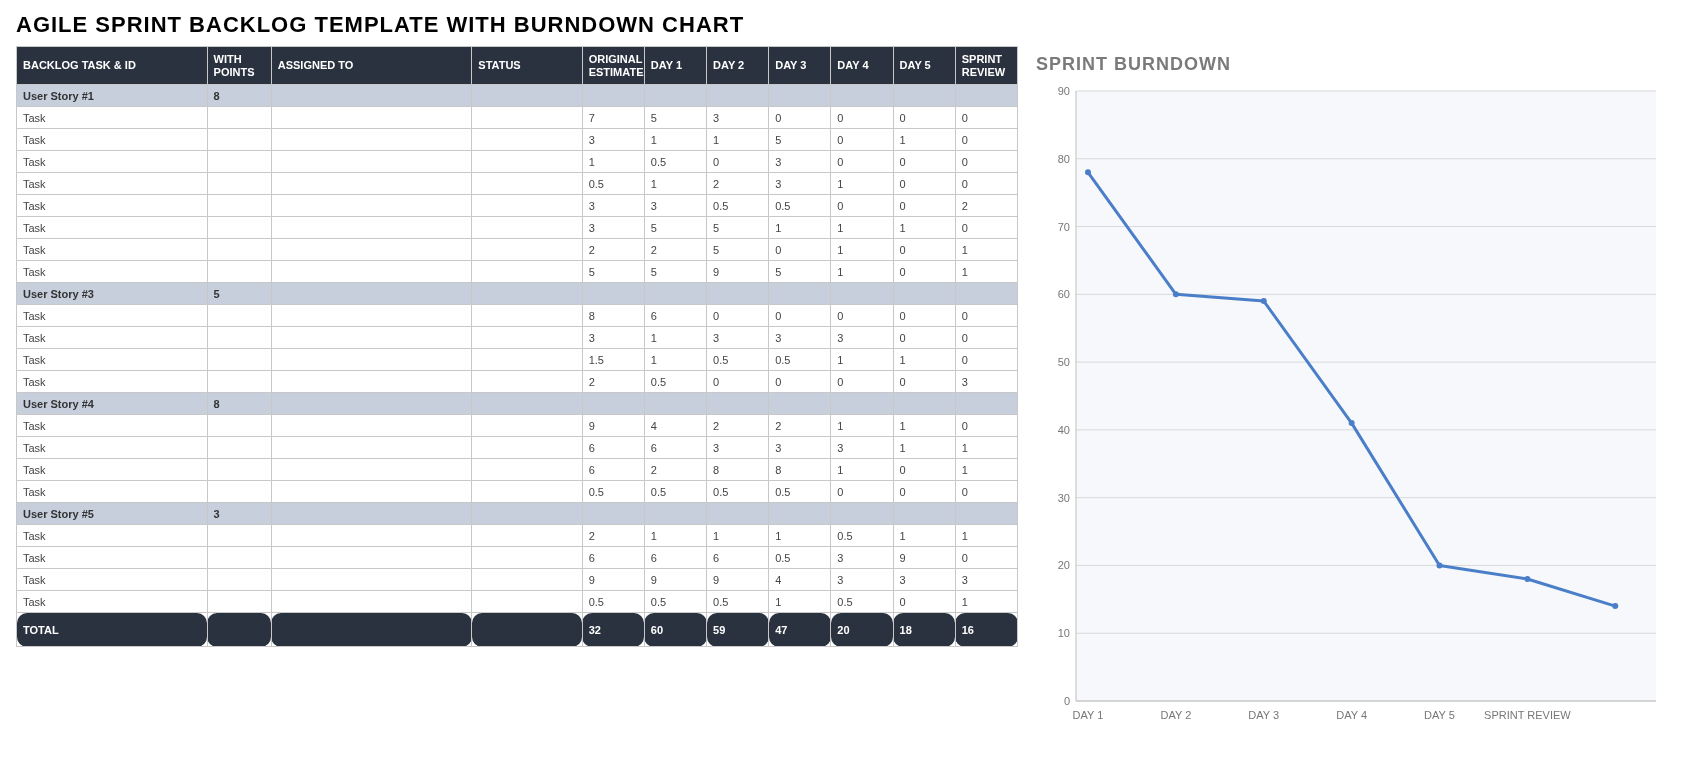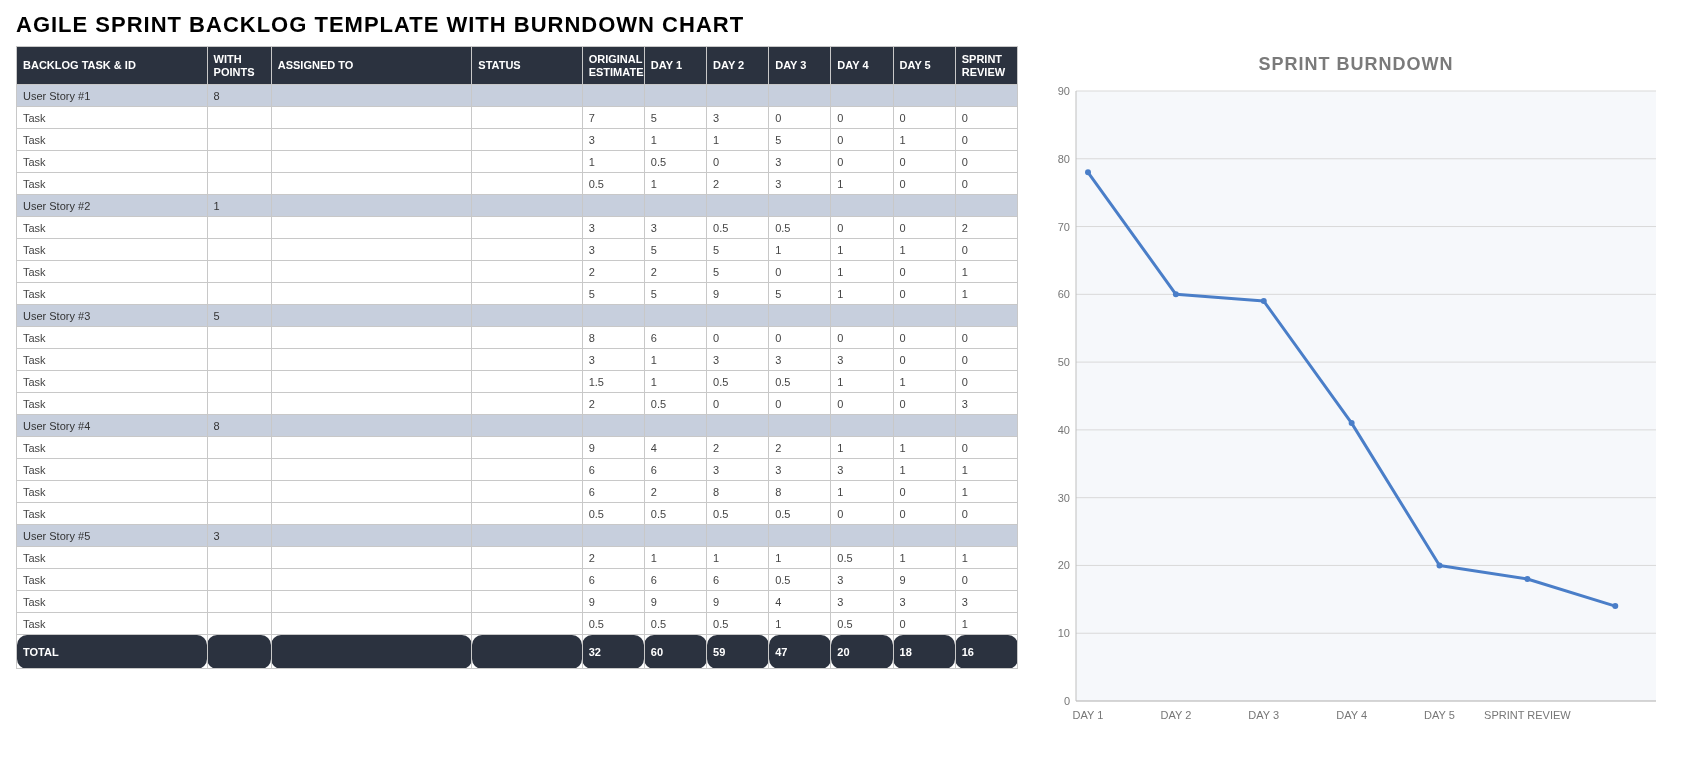--- a/index.html
+++ b/index.html
@@ -4,29 +4,29 @@
 <style>
   * { box-sizing: border-box; margin: 0; padding: 0; }
   body { font-family: Arial, sans-serif; background: #fff; padding: 12px 16px; width: 1692px; }
   h1.page-title { color: #000000; font-size: 22px; font-weight: 700; letter-spacing: 1px; margin-bottom: 8px; }
   .layout { display: flex; gap: 18px; align-items: flex-start; }
   .table-wrap { width: 1140px; }
   table { width: 100%; border-collapse: collapse; table-layout: fixed; }
   th, td { border: 1px solid #c8c8c8; font-size: 11px; vertical-align: middle; }
   thead th { background: #2b323f; color: #fff; font-weight: 700; text-align: left; padding: 6px 6px; height: 38px; line-height: 1.1; }
   tbody td { padding: 4px 6px; height: 22px; color: #444; }
-  tr.story td { background: #c7cfdd; font-weight: 400; color: #333; }
+  tr.story td { background: #c7cfdd; font-weight: 700; color: #333; }
   tr.total td { background: #2b323f; color: #fff; font-weight: 700; height: 34px; border-radius: 10px; }
   .col-backlog { width: 190px; }
   .col-points  { width: 64px; }
   .col-assigned{ width: 200px; }
   .col-status  { width: 110px; }
   .col-num     { width: 62px; }
   .chart-wrap { flex: 1; }
-  .chart-title { text-align: center; color: #7a7a7a; font-size: 18px; font-weight: 700; letter-spacing: 1px; margin-bottom: 6px; margin-top: 8px;}
+  .chart-title { text-align: left; color: #7a7a7a; font-size: 18px; font-weight: 700; letter-spacing: 1px; margin-bottom: 6px; margin-top: 8px;}
   .chart-svg { display: block; }
   .tick-label { font-size: 11px; fill: #777; }
   .grid-line  { stroke: #d9d9d9; stroke-width: 1; }
   .axis-line  { stroke: #bfbfbf; stroke-width: 1; }
   .series-line{ stroke: #4a7ec8; stroke-width: 3; fill: none; stroke-linejoin: round; }
   .series-dot { fill: #4a7ec8; }
   .plot-bg    { fill: #f6f8fb; }
 </style>
 </head>
 <body>
@@ -122,33 +122,20 @@
             <td></td>
             <td></td>
             <td></td>
             <td>0.5</td>
             <td>1</td>
             <td>2</td>
             <td>3</td>
             <td>1</td>
             <td>0</td>
             <td>0</td>
-          </tr>
-          <tr class="story">
-            <td>User Story #2</td>
-            <td>1</td>
-            <td></td>
-            <td></td>
-            <td></td>
-            <td></td>
-            <td></td>
-            <td></td>
-            <td></td>
-            <td></td>
-            <td></td>
           </tr>
           <tr>
             <td>Task</td>
             <td></td>
             <td></td>
             <td></td>
             <td>3</td>
             <td>3</td>
             <td>0.5</td>
             <td>0.5</td>

